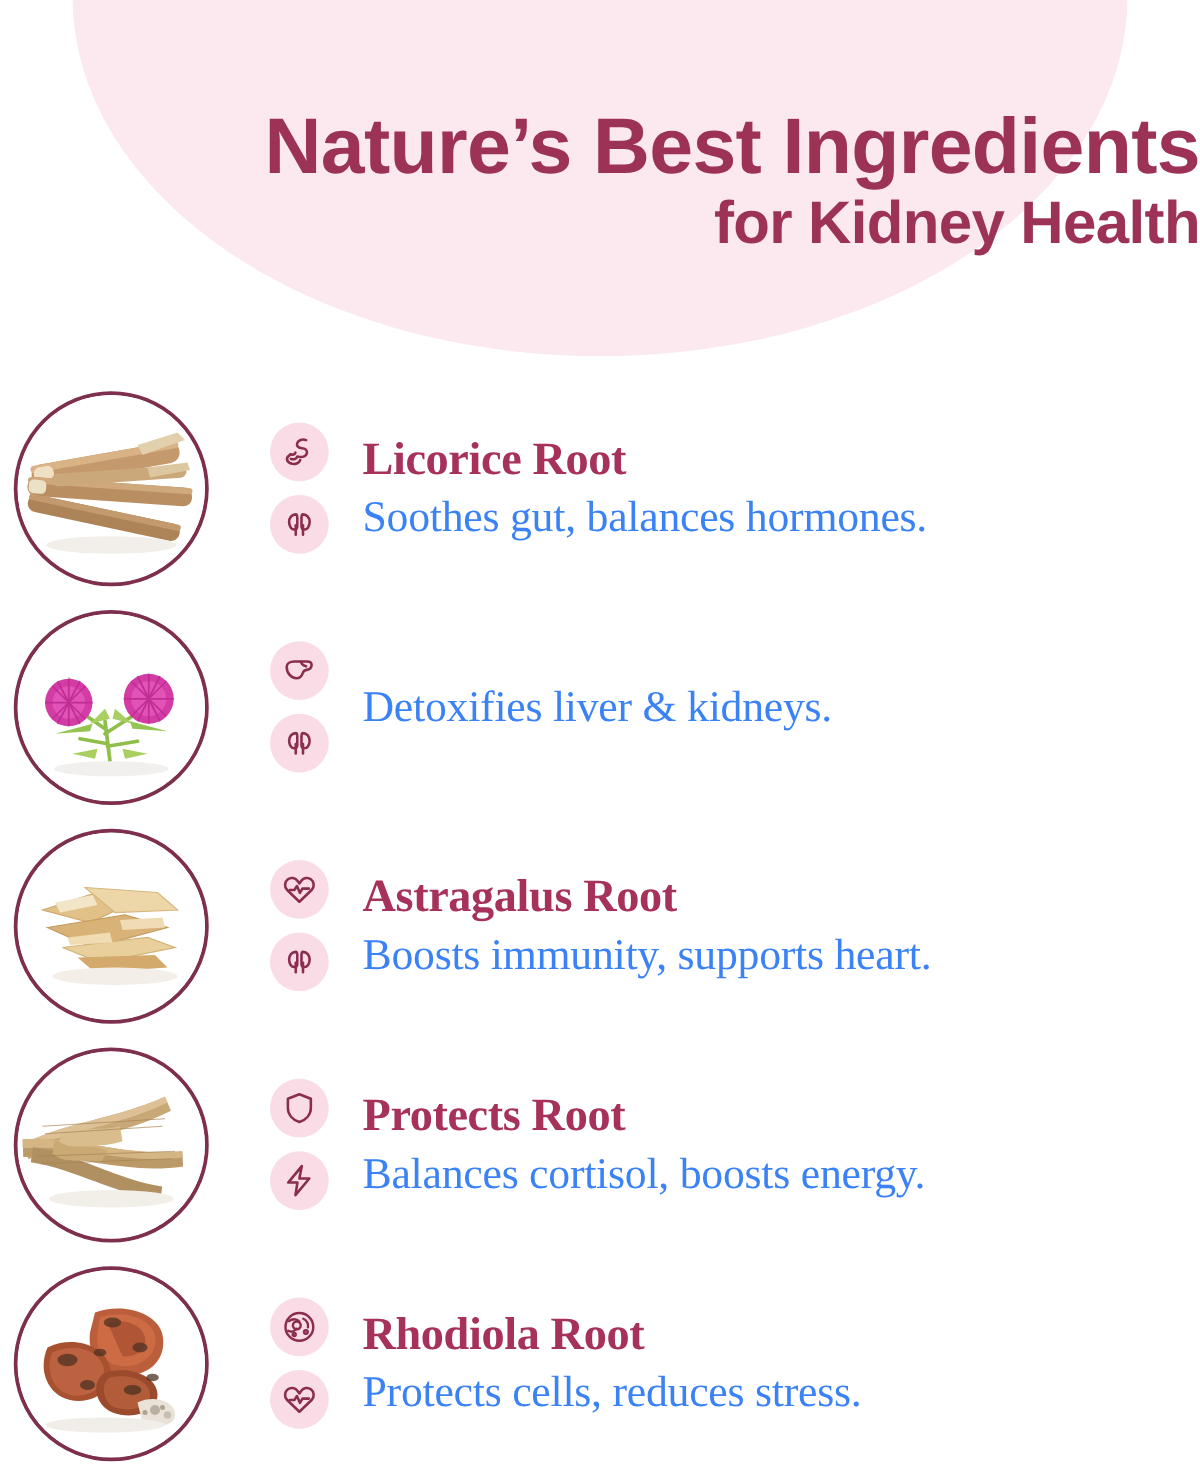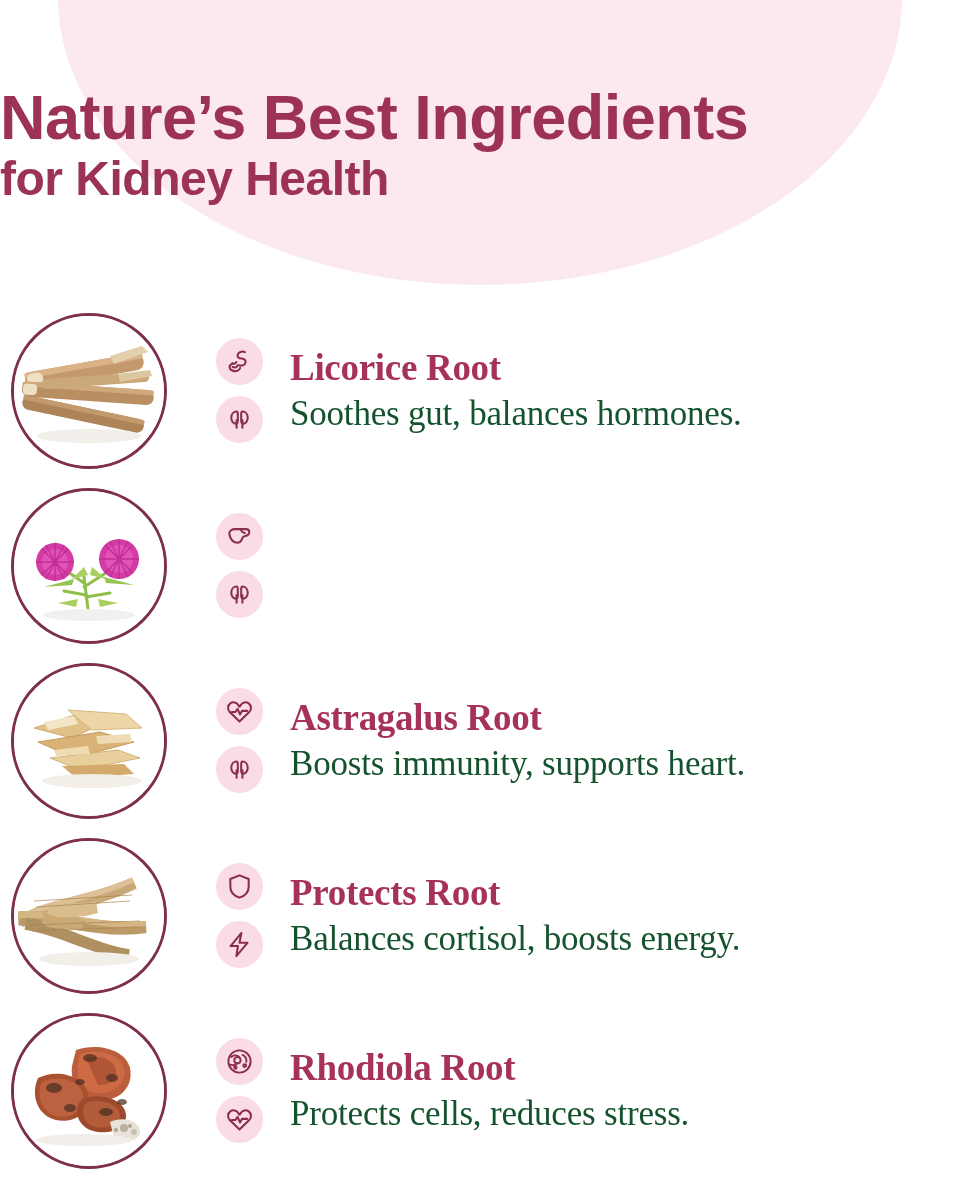--- a/index.html
+++ b/index.html
@@ -27,21 +27,21 @@
     z-index: 0;
   }
 
   
   .title-wrap {
     position: absolute;
     top: 86px;
     left: 0;
     width: 960px;
     z-index: 2;
-    text-align: left;
+    text-align: right;
   }
   .title-line {
     color: #9c3356;
     font-weight: 700;
     font-size: 61px;
     line-height: 62px;
     letter-spacing: -0.5px;
     white-space: nowrap;
     font-family: "Liberation Sans", sans-serif;
   }
@@ -118,21 +118,21 @@
   }
   .ing-name {
     color: #a6325c;
     font-weight: 700;
     font-size: 37px;
     line-height: 45px;
     letter-spacing: -0.3px;
     white-space: nowrap;
   }
   .ing-desc {
-    color: #14532d;
+    color: #3b82f6;
     font-weight: 400;
     font-size: 35px;
     line-height: 47px;
     letter-spacing: -0.2px;
     white-space: nowrap;
   }
 </style>
 </head>
 <body>
 
@@ -260,20 +260,21 @@
       <div class="icon-badge">
         <svg viewBox="0 0 24 24" fill="none" stroke="#8a2d4e" stroke-width="1.7" stroke-linecap="round" stroke-linejoin="round">
           <path d="M9.6 5.4c-2.6 0-4.4 2.3-4.4 5.1s1.6 4.9 3.4 4.9c1.5 0 2-1.1 2-2.4V7.6c0-1.3-.4-2.2-1-2.2z"></path>
           <path d="M14.4 5.4c2.6 0 4.4 2.3 4.4 5.1s-1.6 4.9-3.4 4.9c-1.5 0-2-1.1-2-2.4V7.6c0-1.3.4-2.2 1-2.2z"></path>
           <path d="M9.6 12.6v6.2"></path>
           <path d="M14.4 12.6v6.2"></path>
         </svg>
       </div>
     </div>
     <div class="text-col">
+      <div class="ing-desc">Detoxifies liver &amp; kidneys.</div>
     </div>
   </div>
 
   <div class="ing-row">
     <div class="photo-circle">
       <div class="photo-art">
         <svg viewBox="0 0 150 150" preserveAspectRatio="xMidYMid slice">
           <rect width="150" height="150" fill="#ffffff"></rect>
           <g>
             <path d="M20 62 L70 46 L96 54 L58 72 Z" fill="#e2c188"></path>

